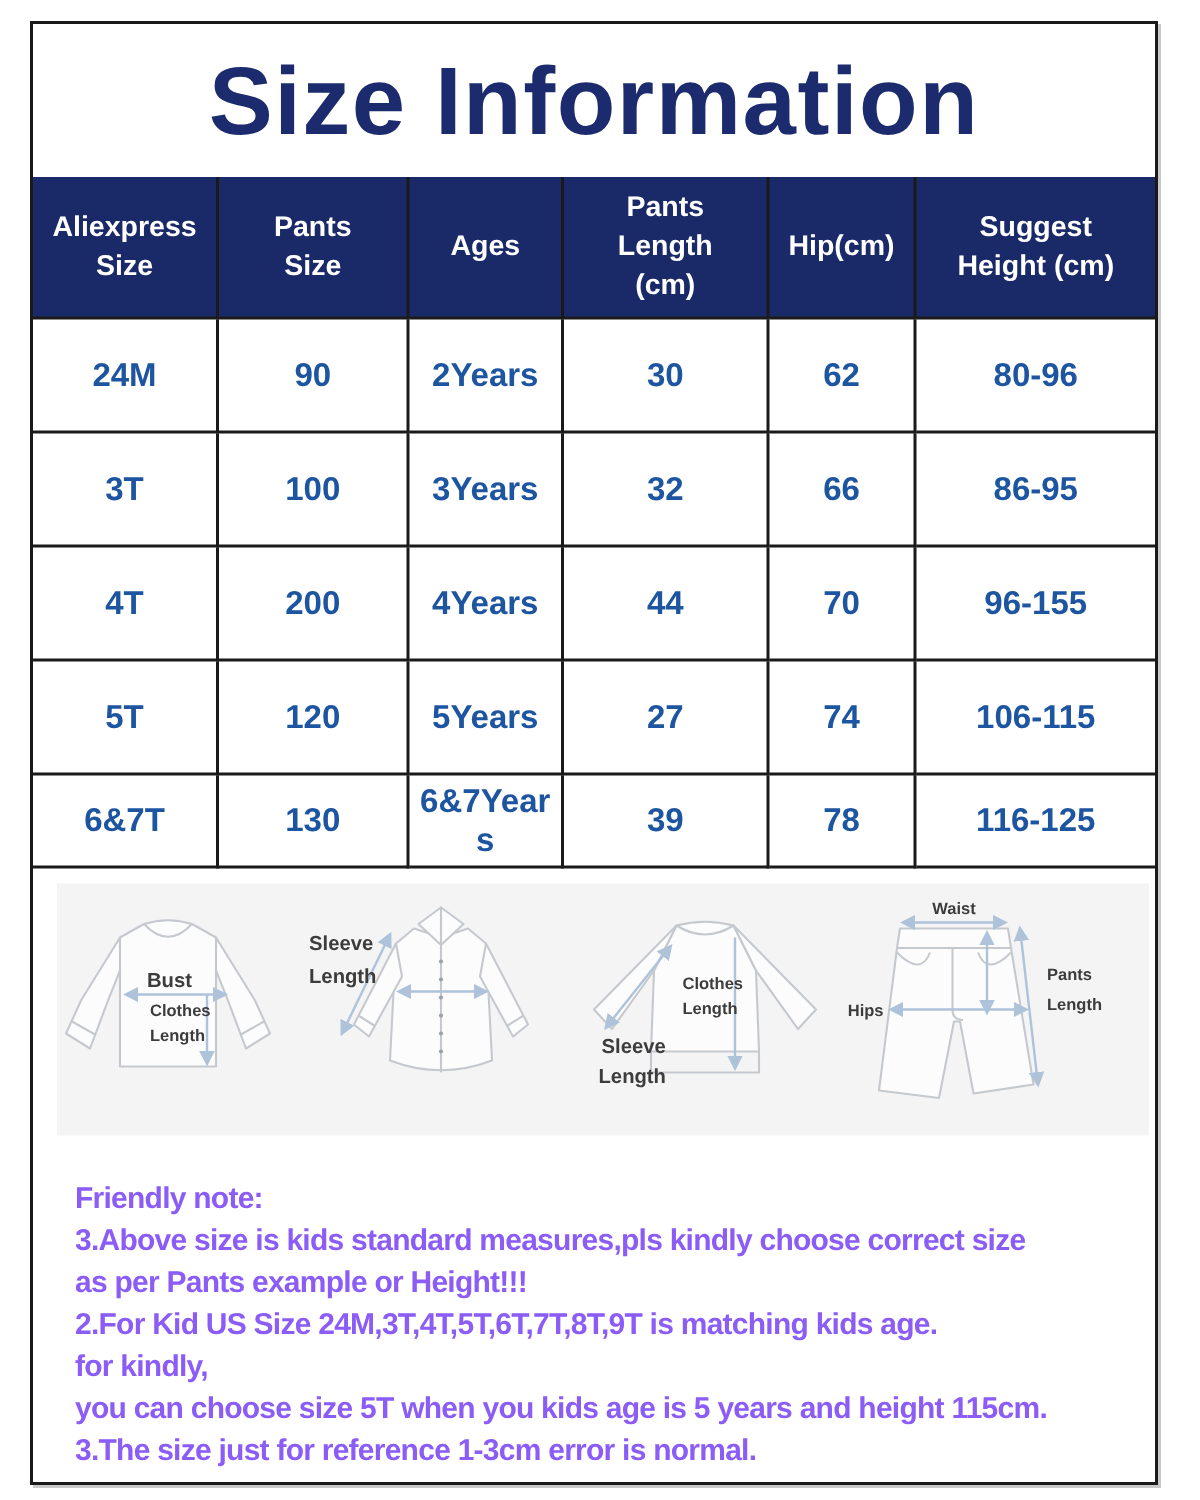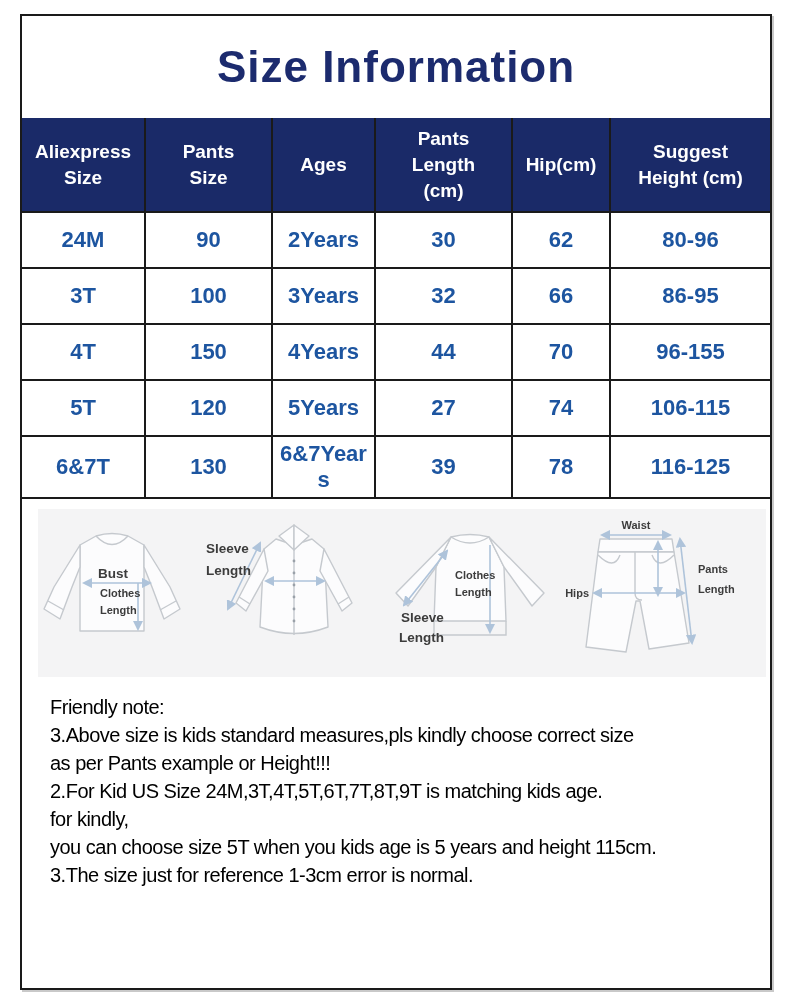--- a/index.html
+++ b/index.html
@@ -8,51 +8,51 @@
   .canvas {
     position:relative; width:800px; height:1000px; background:#ffffff; overflow:hidden;
   }
   .frame {
     position:absolute; left:20px; top:14px; width:752px; height:976px;
     background:#ffffff; border:2px solid #1a1a1a;
     box-shadow:2px 2px 0 #c9c9c9;
   }
   .title-row {
     height:102px; line-height:102px; text-align:center;
-    font-size:44px; font-weight:bold; letter-spacing:1px; color:#1c2b6e;
+    font-size:64px; font-weight:bold; letter-spacing:1px; color:#1c2b6e;
     white-space:nowrap;
   }
   table.size-table {
     width:748px; table-layout:fixed; border-collapse:collapse;
   }
   table.size-table th, table.size-table td {
     border:2px solid #1a1a1a; text-align:center; vertical-align:middle;
     white-space:pre-line; padding:0 2px;
   }
   table.size-table th:first-child, table.size-table td:first-child { border-left:none; }
   table.size-table th:last-child,  table.size-table td:last-child  { border-right:none; }
   table.size-table thead th {
     background:#1a2a68; color:#ffffff; font-size:19px; font-weight:bold; line-height:26px;
     height:94px; border-top:none;
   }
   table.size-table tbody td {
-    color:#1d55a0; font-size:22px; font-weight:bold; line-height:26px; height:56px;
+    color:#1d55a0; font-size:22px; font-weight:bold; line-height:26px; height:76px;
   }
   table.size-table tbody tr.tall td { height:62px; }
   .diagram {
     width:728px; height:168px; margin:10px 2px 0 16px; background:#f4f4f5;
   }
   .diagram svg { display:block; }
   .sketch { stroke:#c5c9ce; stroke-width:1.4; fill:#fcfcfd; stroke-linejoin:round; }
   .sketch-line { stroke:#c5c9ce; stroke-width:1.4; fill:none; }
   .arrow { stroke:#aec3da; stroke-width:1.6; fill:none; }
   .dl-big { font-size:13.5px; font-weight:600; fill:#3c3c3c; }
   .dl-sm  { font-size:11px;  font-weight:600; fill:#3c3c3c; }
   .note {
-    margin:16px 4px 0 28px; color:#000000; font-weight:normal;
+    margin:28px 4px 0 28px; color:#8b5cf6; font-weight:bold;
     font-size:20px; line-height:28px; letter-spacing:-0.5px;
   }
   .note-line { white-space:nowrap; }
 </style>
 </head>
 <body>
 
 <div class="canvas">
   <div class="frame">
 
@@ -94,21 +94,21 @@
         <tr>
           <td>3T</td>
           <td>100</td>
           <td>3Years</td>
           <td>32</td>
           <td>66</td>
           <td>86-95</td>
         </tr>
         <tr>
           <td>4T</td>
-          <td>150</td>
+          <td>200</td>
           <td>4Years</td>
           <td>44</td>
           <td>70</td>
           <td>96-155</td>
         </tr>
         <tr>
           <td>5T</td>
           <td>120</td>
           <td>5Years</td>
           <td>27</td>

